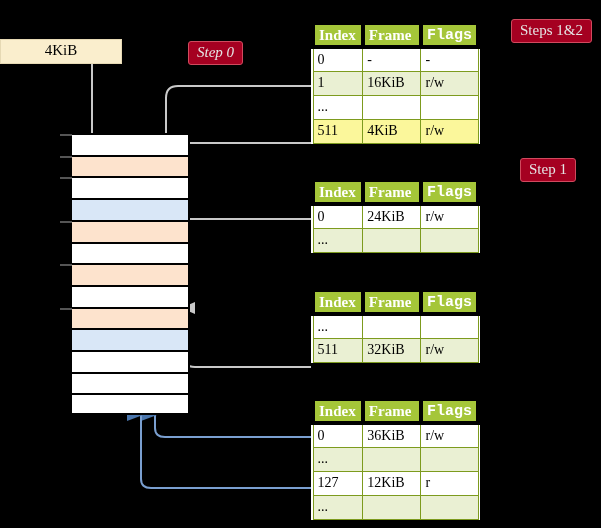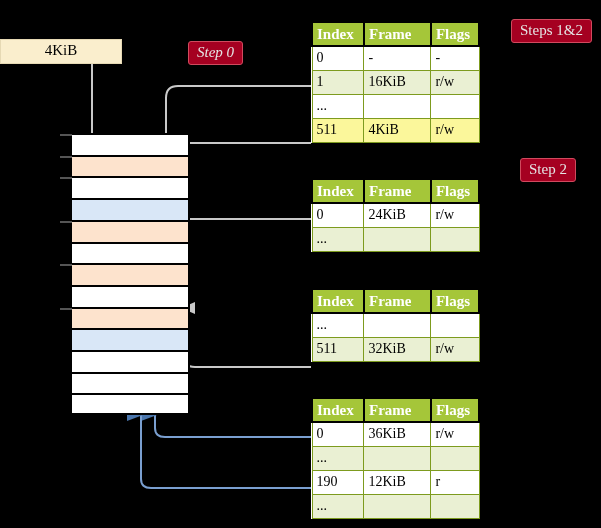--- a/index.html
+++ b/index.html
@@ -67,28 +67,28 @@
     text-align:left;
     vertical-align:middle;
     font-weight:normal;
     white-space:nowrap;
   }
   .ptable thead th{
     background:#a5c639;
     color:#ffffff;
     font-weight:bold;
     font-size:15px;
-    border:2px solid #000000;
+    border:4px solid #000000;
   }
   .ptable tbody tr:nth-child(even) td{background:#eaf0d3;}
   .ptable tbody tr:nth-child(odd) td{background:#ffffff;}
   .ptable td.hl{background:#fbf79b !important;}
   .col-i{width:56px;}
   .col-f{width:78px;}
-  .col-g{width:51px;}
+  .col-g{width:51px;font-family:Liberation Mono, monospace;}
 
   
   svg.wires{position:absolute;left:0;top:0;width:601px;height:528px;pointer-events:none;}
 </style>
 </head>
 <body>
 
 <div class="stage">
 
   <svg class="wires" viewBox="0 0 601 528">
@@ -118,21 +118,21 @@
     <path d="M155,344 L155,415" fill="none" stroke="#7a9fd0" stroke-width="2" marker-end="url(#ab)"></path>
 
     <path d="M141,415 L141,479 Q141,488 151,488 L311,488" fill="none" stroke="#7a9fd0" stroke-width="2"></path>
     <path d="M141,212 L141,415" fill="none" stroke="#7a9fd0" stroke-width="2" marker-end="url(#ab)"></path>
   </svg>
 
   <div class="srcbox" style="left:0px;top:39px;width:120px;height:23px;">4KiB</div>
 
   <div class="badge" style="left:188px;top:41px;font-style:italic;">Step 0</div>
   <div class="badge" style="left:511px;top:19px;">Steps 1&amp;2</div>
-  <div class="badge" style="left:520px;top:158px;">Step 2</div>
+  <div class="badge" style="left:520px;top:158px;">Step 1</div>
 
   <div class="memcol" id="memcol">
       <div class="memrow" style="top: 0px;">
         <div class="tick" style="top: -1px;"></div>
       </div>
       <div class="memrow peach" style="top: 21.7px;">
         <div class="tick" style="top: -1px;"></div>
       </div>
       <div class="memrow" style="top: 43.4px;">
         <div class="tick" style="top: -1px;"></div>
@@ -244,21 +244,21 @@
         <td>0</td>
         <td>36KiB</td>
         <td>r/w</td>
       </tr>
       <tr>
         <td>...</td>
         <td></td>
         <td></td>
       </tr>
       <tr>
-        <td>190</td>
+        <td>127</td>
         <td>12KiB</td>
         <td>r</td>
       </tr>
       <tr>
         <td>...</td>
         <td></td>
         <td></td>
       </tr>
     </tbody>
   </table>

